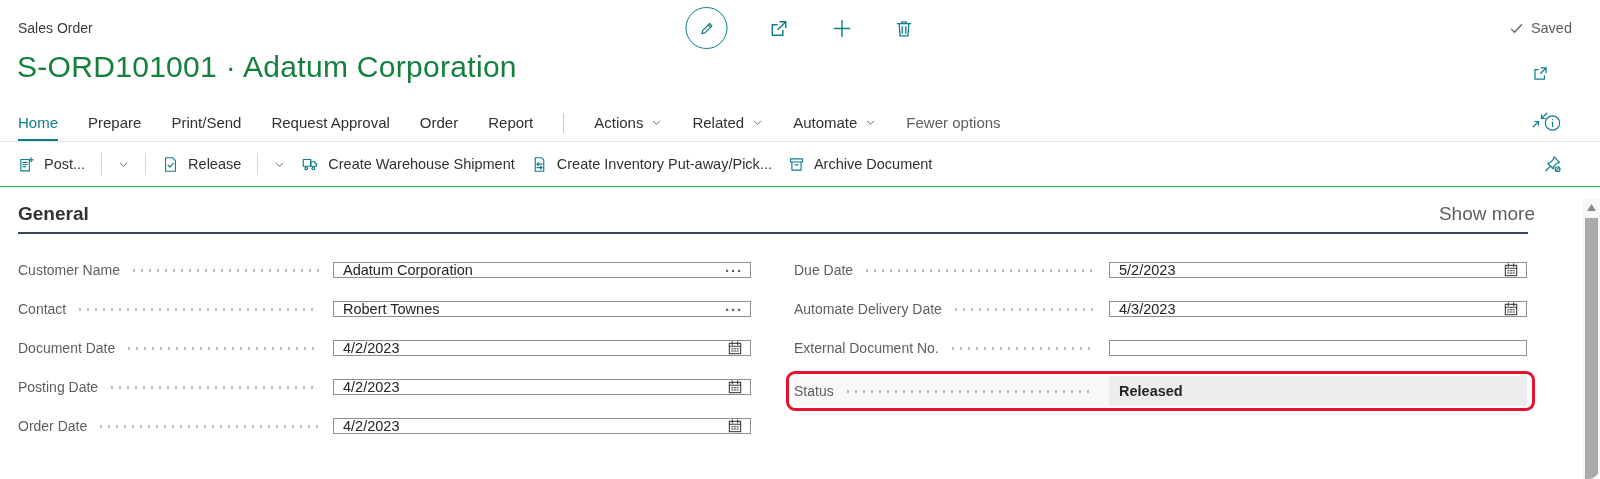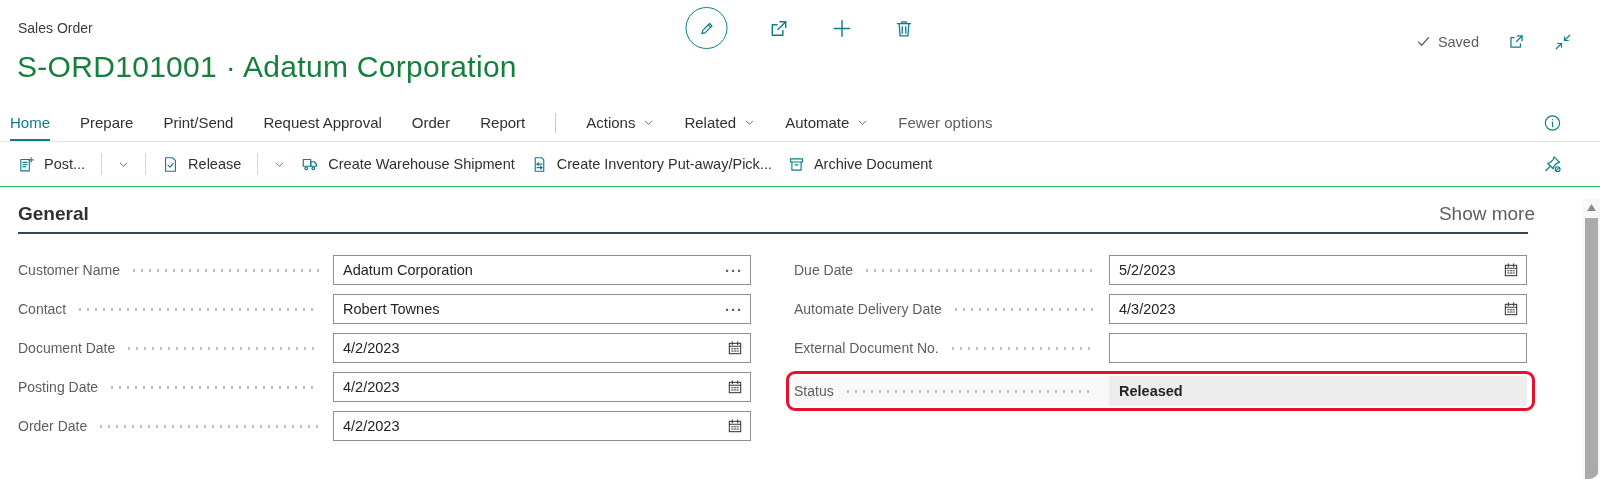--- a/index.html
+++ b/index.html
@@ -7,26 +7,26 @@
   body { font-family:"Liberation Sans", sans-serif; }
   .app { position:relative; width:1600px; height:479px; background:#fff; overflow:hidden;border-radius:12px; }
 
   
   header { position:relative; height:104px; }
   .caption { position:absolute; left:18px; top:20px; font-size:14px; color:#3b3a39; }
   .page-title { position:absolute; left:17px; top:50px; font-size:30px; font-weight:300; color:#15803d; letter-spacing:.3px; }
   .center-actions { position:absolute; left:50%; top:7px; transform:translateX(-50%); display:flex; align-items:center; gap:40px; color:var(--accent); }
   .icon-btn { display:flex; align-items:center; justify-content:center; cursor:pointer; background:none; border:none; color:inherit; }
   .edit-circle { width:42px; height:42px; border:1.4px solid var(--accent); border-radius:50%; }
-  .right-status { position:absolute; right:28px; top:32px; display:flex; align-items:center; gap:28px; }
+  .right-status { position:absolute; right:28px; top:20px; display:flex; align-items:center; gap:28px;flex-direction:column; }
   .saved { display:flex; align-items:center; gap:7px; color:#605e5c; font-size:14.5px; }
   .right-status .icon-btn { color:var(--accent); }
 
   
-  .tabs { position:relative; display:flex; align-items:center; gap:30px; padding:0 10px; height:38px; border-bottom:1px solid #e6e6e6; font-size:15px; color:#323130; }
+  .tabs { position:relative; display:flex; align-items:center; gap:30px; padding:0 18px; height:38px; border-bottom:1px solid #e6e6e6; font-size:15px; color:#323130; }
   .tab { display:flex; align-items:center; height:100%; border-bottom:2px solid transparent; padding-top:2px; cursor:pointer; white-space:nowrap; }
   .tab.active { color:var(--accent); border-bottom-color:var(--accent); }
   .tab.muted { color:#605e5c; }
   .tab .chev { margin-left:8px; color:#605e5c; display:flex; }
   .tab-divider { width:1px; height:20px; background:#c8c8c8; }
   .info-btn { position:absolute; right:38px; top:50%; transform:translateY(-50%); color:var(--accent); }
 
   
   .actionbar { position:relative; display:flex; align-items:center; gap:16px; padding:0 18px; height:45px; border-bottom:1px solid #22c55e; font-size:14.5px; color:#323130; }
   .ab-item { display:flex; align-items:center; gap:9px; cursor:pointer; white-space:nowrap; }
@@ -40,21 +40,21 @@
   .gen-title { font-size:19px; font-weight:700; color:#323130; }
   .show-more { font-size:19px; color:#605e5c; cursor:pointer; }
   .gen-underline { height:2px; background:#36455a; margin:7px 72px 0 18px; }
 
   .grid { display:grid; grid-template-columns:1fr 1fr; column-gap:43px; margin:21px 73px 0 18px; }
 
   .field-row { display:flex; align-items:center; height:30px; margin-bottom:9px; }
   .f-label { display:flex; align-items:center; flex:0 0 315px; width:315px; padding-right:14px; font-size:14px; color:#605e5c; overflow:hidden; }
   .f-label .txt { white-space:nowrap; }
   .dots { flex:1; height:3px; margin-left:10px; background-image:radial-gradient(circle, #bdbdbd 1.2px, transparent 1.5px); background-size:8px 3px; background-repeat:repeat-x; background-position:0 50%; }
-  .f-input { position:relative; flex:1; display:flex; align-items:center; height:30px; border:1px solid #8f8f8f; background:#fff; padding:0 30px 0 9px; font-size:14.5px; color:#252423; }
+  .f-input { position:relative; flex:1; display:flex; align-items:center; height:16px; border:1px solid #8f8f8f; background:#fff; padding:0 30px 0 9px; font-size:14.5px; color:#252423; }
   .f-input .val { white-space:nowrap; overflow:hidden; }
   .f-control { position:absolute; right:7px; top:50%; transform:translateY(-50%); display:flex; align-items:center; color:#3b3a39; cursor:pointer; background:none; border:none; }
   .f-control.ellipsis { font-size:15px; font-weight:700; letter-spacing:1px; color:#605e5c; line-height:1; }
 
   
   .status-border { border:3px solid #e8112d; border-radius:9px; margin:-1px -8px 14px; padding:2px 5px; }
   .status-row { display:flex; align-items:center; height:30px; background:#ededed; margin:0; }
   .status-row .f-label { background:#f8f8f8; align-self:stretch; }
   .status-val { flex:1; padding-left:10px; font-size:14.5px; font-weight:700; color:#252423; white-space:nowrap; }
 

